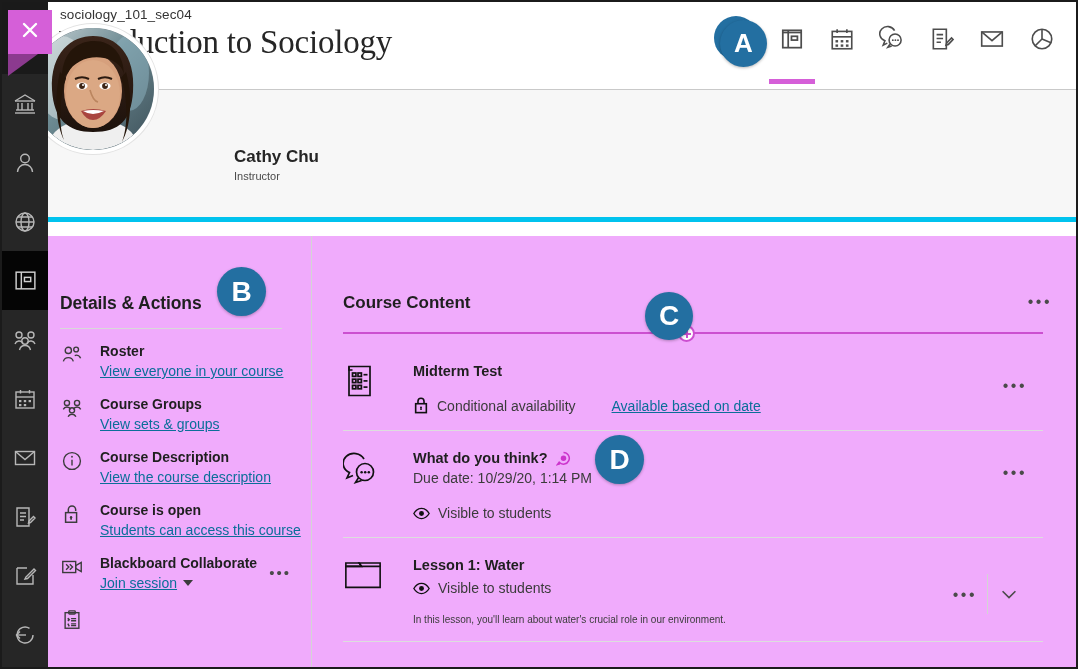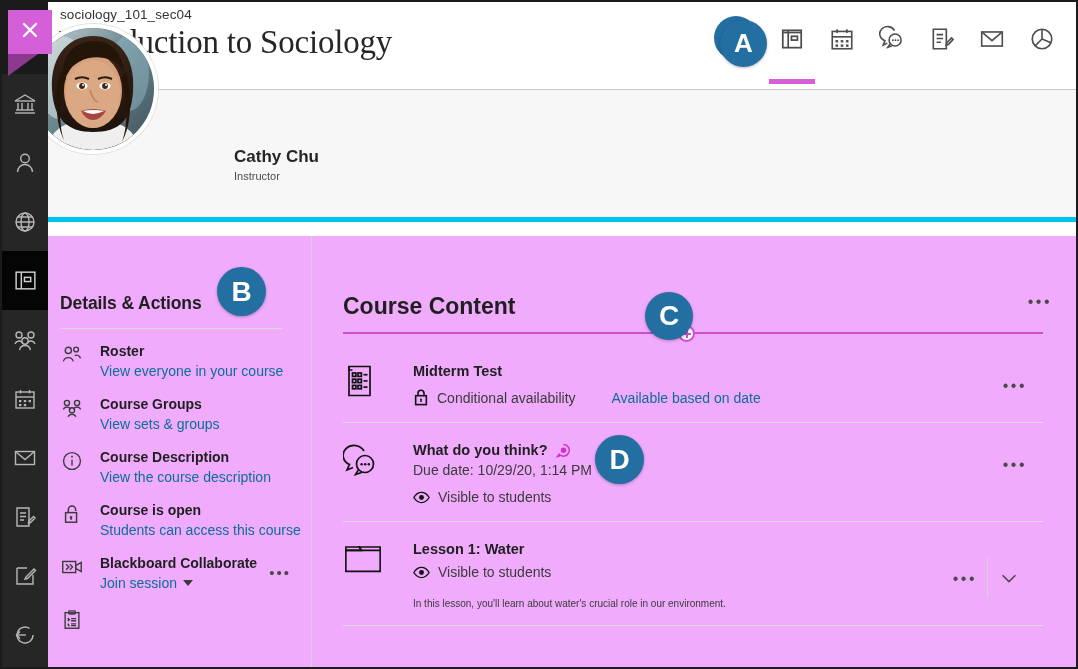--- a/index.html
+++ b/index.html
@@ -155,37 +155,37 @@
   .detail-icon {
     flex: 0 0 24px; width: 24px;
     display:flex; justify-content:center; padding-top: 2px;
     color: #3b3b3b;
   }
   .detail-text { flex: 1 1 auto; min-width: 0; }
   .detail-title {
     font-size: 14px; font-weight: 700; color: #1f1f1f; line-height: 19px;
   }
   .detail-link {
-    font-size: 14px; color: #0b6e99; 
+    font-size: 14px; color: #0b6e99; text-decoration: underline;
     line-height: 21px; display: inline; cursor: pointer;
   }
   .collab-dots {
     position: absolute; right: 20px; top: 24px;
     color: #4a4a4a; letter-spacing: 2px; font-size: 15px; line-height: 1;
   }
   .caret-down {
     display:inline-block; vertical-align: 2px; margin-left: 6px;
     width:0;height:0;border-left:5px solid transparent;border-right:5px solid transparent;
     border-top:6px solid #3b3b3b;
   }
 
   
   #cc-header {
     position:absolute; left: 30px; top: 57px;
-    font-size: 23px; font-weight: 700; color: #1f1f1f;
+    font-size: 17px; font-weight: 700; color: #1f1f1f;
   }
   #cc-dots {
     position:absolute; right: 24px; top: 58px;
     color: #4a4a4a; letter-spacing: 2.5px; font-size: 16px; line-height: 1;
   }
   #cc-rule {
     position:absolute; left: 30px; top: 96px;
     width: 700px; height: 2px; background: #cc4fd0;
   }
   #cc-plus {
@@ -213,27 +213,27 @@
     flex: 0 0 58px; width: 58px;
     color: #111111; padding-top: 2px;
   }
   .ci-main { flex: 1 1 auto; min-width: 0; }
   .ci-title {
     font-size: 14.5px; font-weight: 700; color: #1f1f1f; line-height: 20px;
     display: flex; align-items: center; gap: 8px;
   }
   .ci-sub { font-size: 14px; color: #3b3b3b; line-height: 21px; }
   .ci-status {
-    margin-top: 8px;
+    margin-top: 16px;
     display:flex; align-items:center; gap: 8px;
     font-size: 14px; color: #3b3b3b;
   }
   .ci-status .status-icon { display:flex; color:#111; }
   .ci-cond-link {
-    margin-left: 28px; font-size: 14px; color:#0b6e99; 
+    margin-left: 28px; font-size: 14px; color:#0b6e99; text-decoration: underline;
   }
   .ci-desc { font-size: 10px; color: #3b3b3b; margin-top: 18px; }
   .ci-dots {
     position:absolute; right: 16px; top: 34px;
     color: #4a4a4a; letter-spacing: 2.5px; font-size: 16px; line-height: 1;
   }
   .ci-dots.with-chevron { right: 66px; top: 49px; }
   .ci-chevron {
     position:absolute; right: 14px; top: 36px;
     width: 42px; height: 40px;

